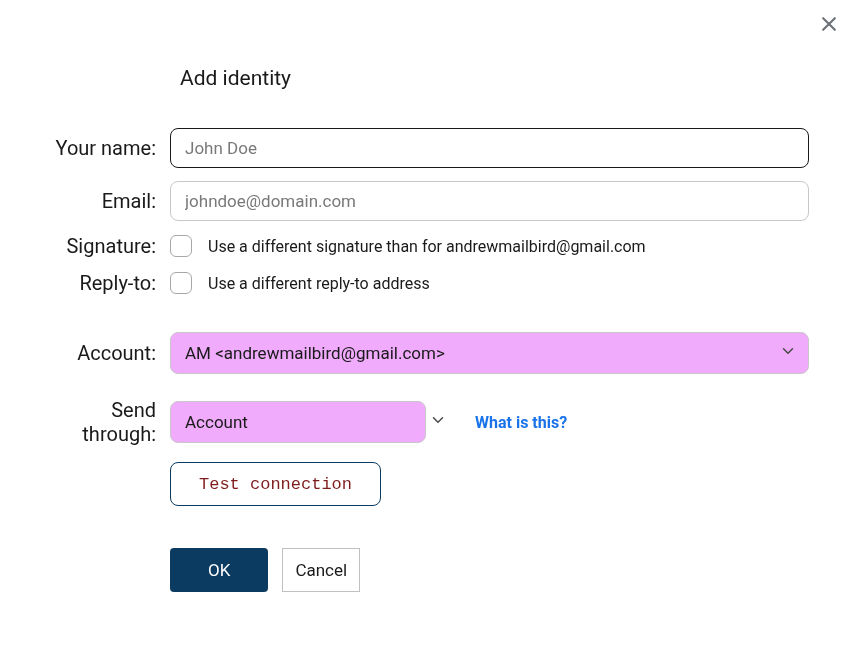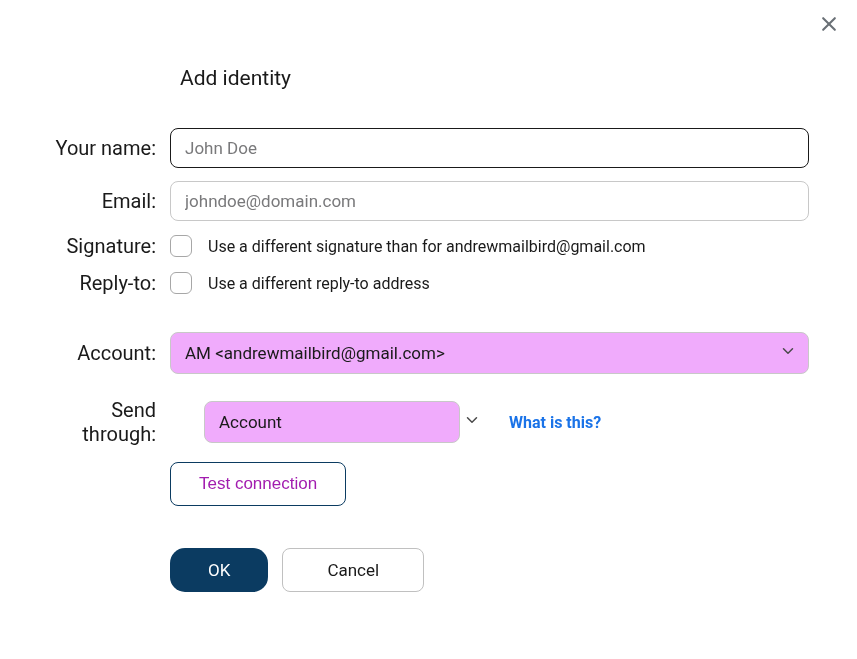--- a/index.html
+++ b/index.html
@@ -137,47 +137,47 @@
     .test-btn-row {
       margin-left: 132px;
       margin-bottom: 42px;
     }
     .test-btn {
       height: 44px;
       padding: 0 28px;
       border: 1px solid #0b3b61;
       border-radius: 8px;
       background: #fff;
-      color: #a21caf;
-      font-size: 17px;
-      cursor: pointer;
-      font-family: Liberation Sans, sans-serif;
+      color: #7f1d1d;
+      font-size: 17px;
+      cursor: pointer;
+      font-family: Liberation Mono, monospace;
     }
     .action-row {
       margin-left: 132px;
       display: flex;
       gap: 14px;
     }
     .btn-primary {
       height: 44px;
       padding: 0 38px;
       border: none;
-      border-radius: 15px;
+      border-radius: 4px;
       background: #0b3b61;
       color: #fff;
       font-size: 17px;
       cursor: pointer;
       font-family: inherit;
       text-align: right;
     }
     .btn-secondary {
       height: 44px;
-      padding: 0 44px;
+      padding: 0 12px;
       border: 1px solid #c0c0c0;
-      border-radius: 8px;
+      border-radius: 0;
       background: #fff;
       color: #1a1a1a;
       font-size: 17px;
       cursor: pointer;
       font-family: inherit;
     }
   </style>
 </head>
 <body>
 
@@ -226,21 +226,21 @@
       <span class="chevron">
         <svg viewBox="0 0 24 24" fill="none" stroke="currentColor" stroke-width="2" stroke-linecap="round" stroke-linejoin="round">
           <polyline points="6 9 12 15 18 9"></polyline>
         </svg>
       </span>
     </div>
   </div>
 
   <div class="send-through-row">
     <label class="form-label">Send through:</label>
-    <div class="select-wrap" style="flex:0 0 auto; width:289px;margin-left:34px;">
+    <div class="select-wrap" style="flex:0 0 auto; width:289px;">
       <div class="select select-small">
         <span>Account</span>
       </div>
       <span class="chevron">
         <svg viewBox="0 0 24 24" fill="none" stroke="currentColor" stroke-width="2" stroke-linecap="round" stroke-linejoin="round">
           <polyline points="6 9 12 15 18 9"></polyline>
         </svg>
       </span>
     </div>
     <a class="what-is-this">What is this?</a>

